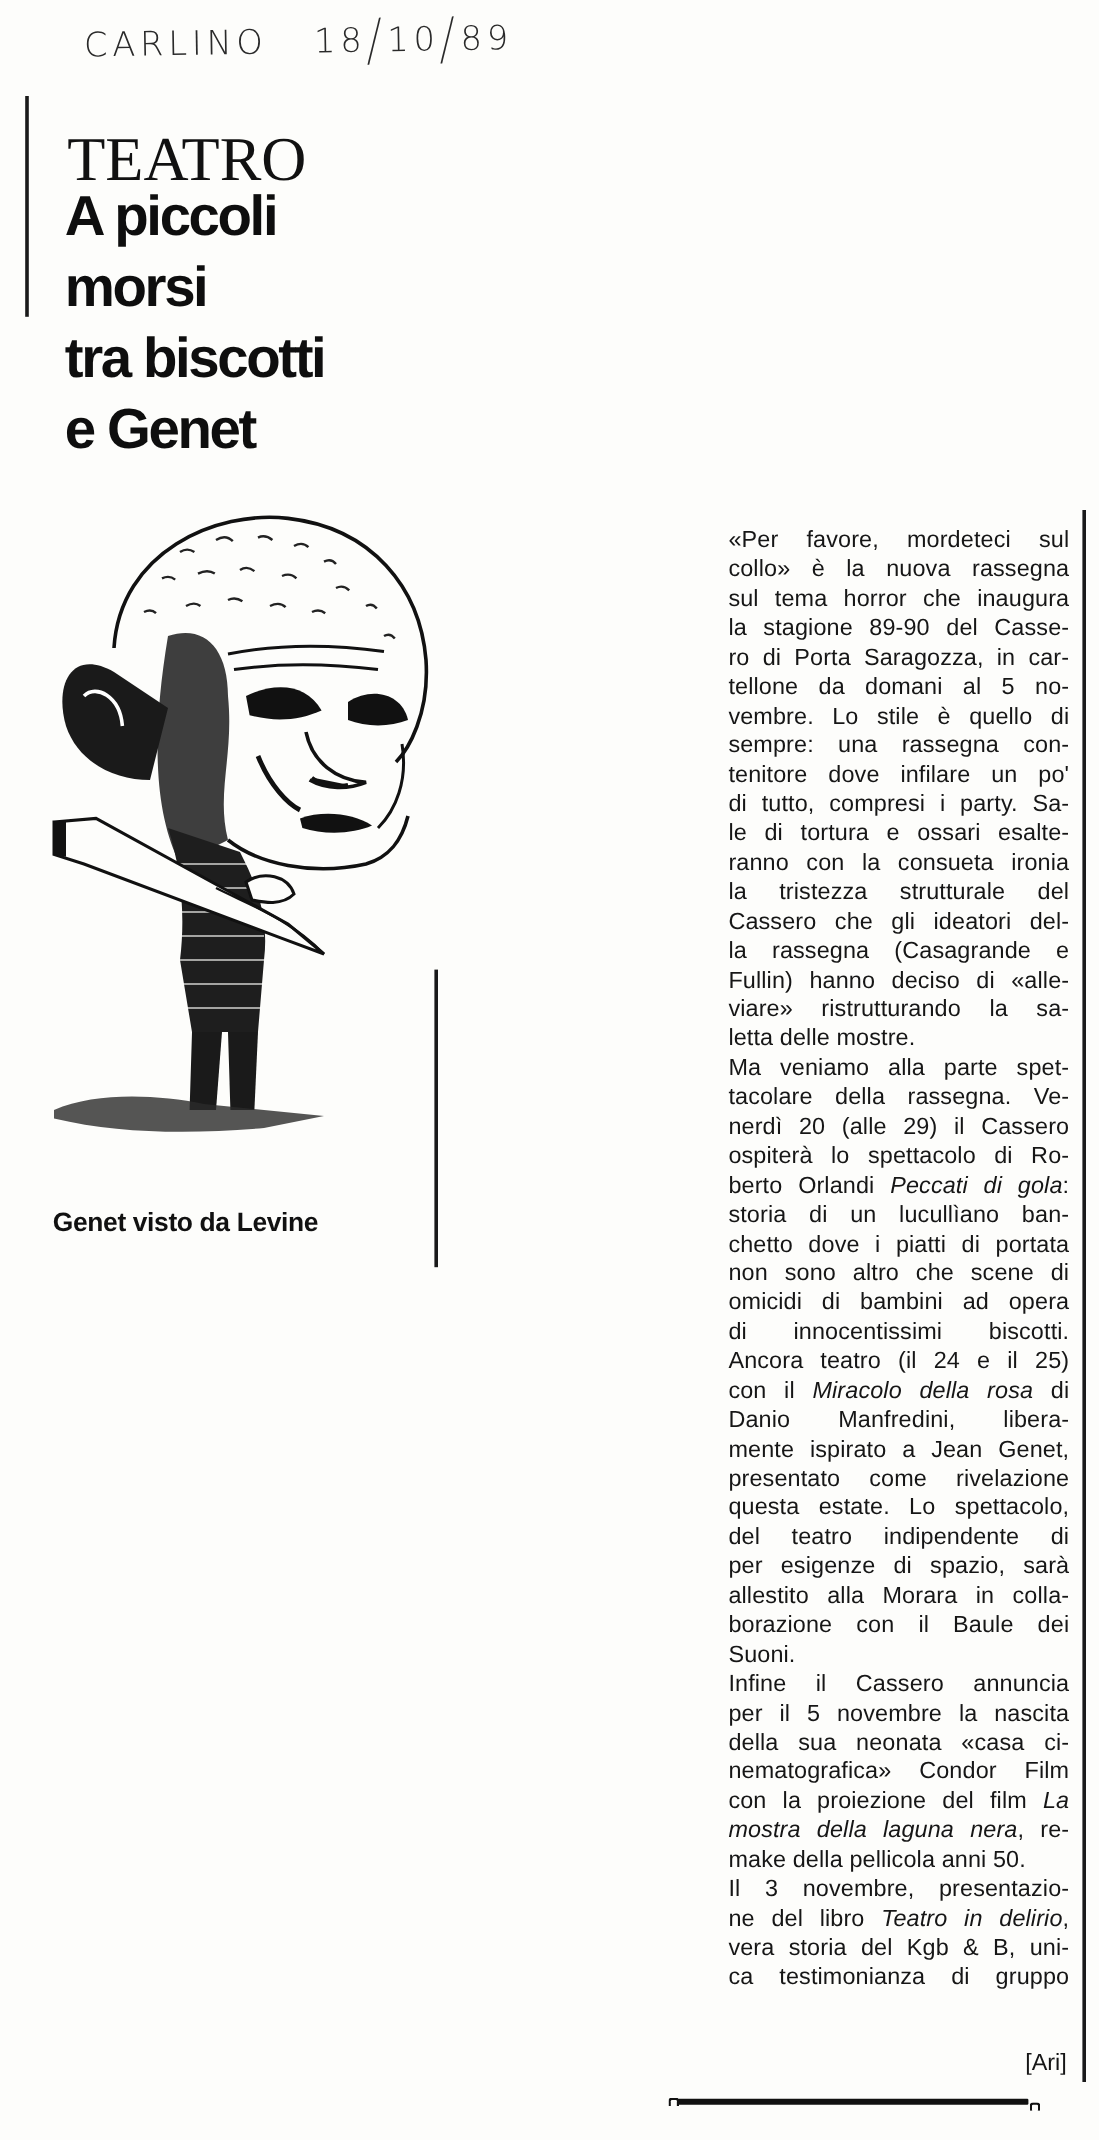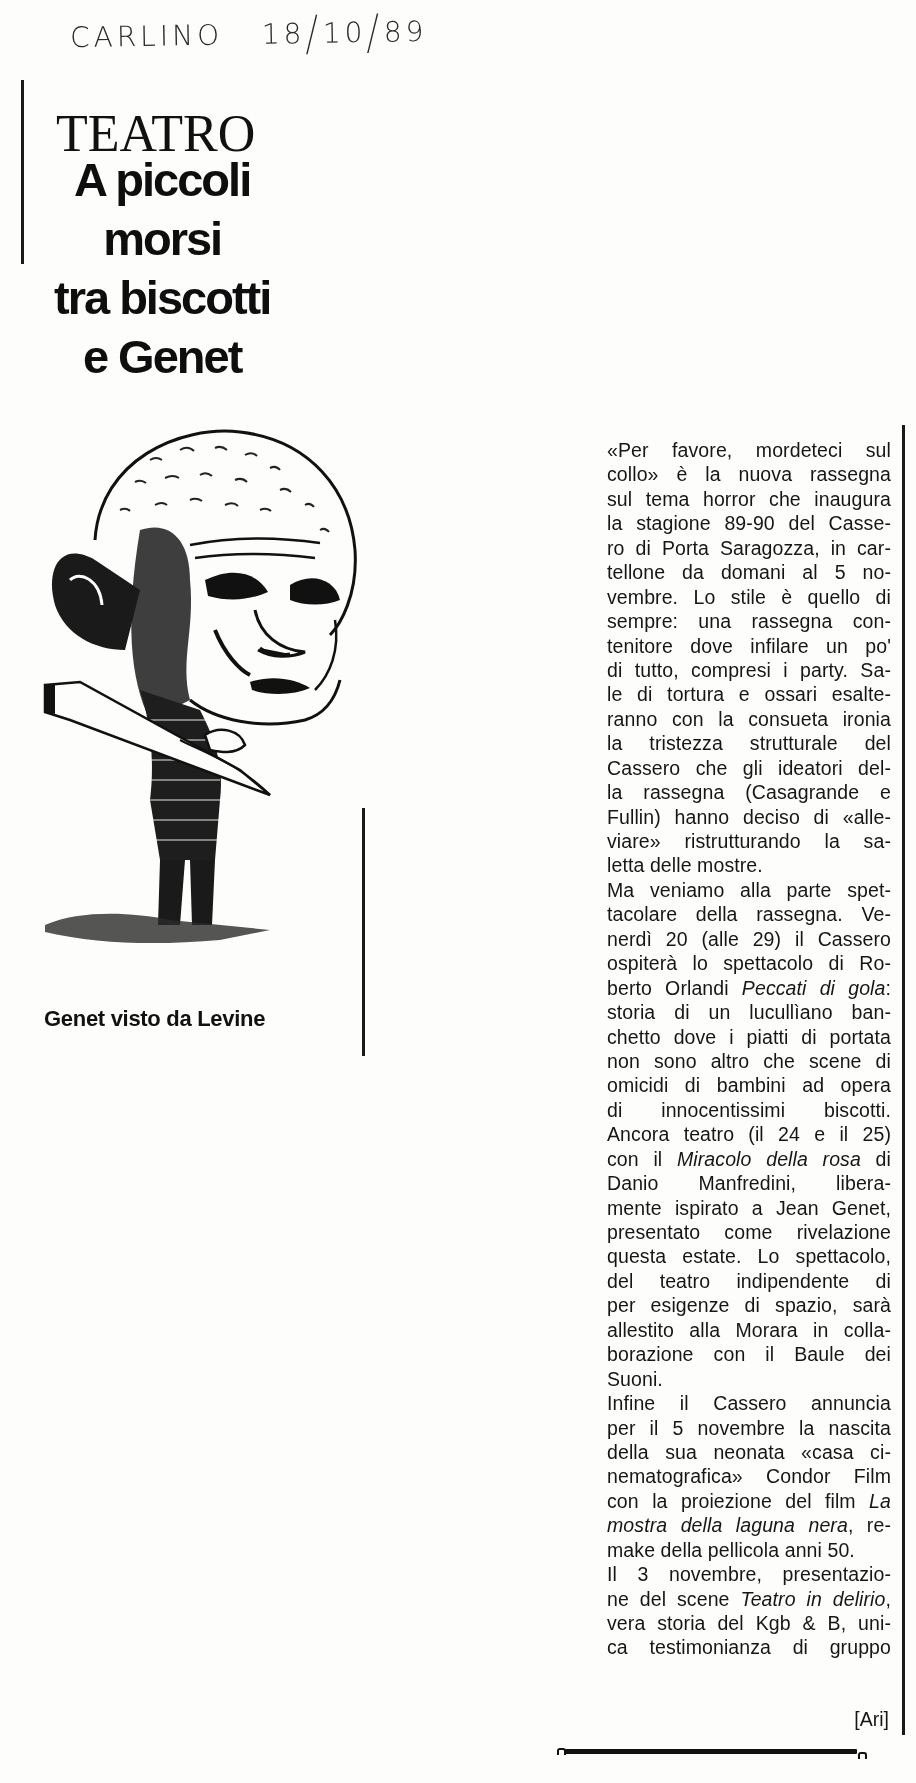--- a/index.html
+++ b/index.html
@@ -21,21 +21,21 @@
   .kicker {
     position: absolute; left: 56px; top: 106px;
     font-family: "Liberation Serif", serif; font-size: 52px; line-height: 56px;
     letter-spacing: 0px; color: #111; font-weight: normal;
   }
   .headline {
     position: absolute; left: 54px; top: 150px;
     font-family: "Liberation Sans", sans-serif; font-weight: bold;
     font-size: 47px; line-height: 59px; letter-spacing: -2px; color: #0e0e0e;
   }
-  .headline div { white-space: nowrap; text-align: center; }
+  .headline div { white-space: nowrap; }
   .illustration {
     position: absolute; left: 40px; top: 420px; width: 320px; height: 575px;
   }
   .caption {
     position: absolute; left: 44px; top: 1006px;
     font-weight: bold; font-size: 22px; letter-spacing: -0.3px; color: #111;
     white-space: nowrap;
   }
   .body-col {
     position: absolute; left: 583px; top: 438px; width: 308px;
@@ -195,21 +195,21 @@
     <span class="ln"><span>borazione con il Baule dei</span></span>
     <span class="ln last"><span>Suoni.</span></span>
     <span class="ln"><span>Infine il Cassero annuncia</span></span>
     <span class="ln"><span>per il 5 novembre la nascita</span></span>
     <span class="ln"><span>della sua neonata «casa ci-</span></span>
     <span class="ln"><span>nematografica» Condor Film</span></span>
     <span class="ln"><span>con la proiezione del film </span><i>La</i></span>
     <span class="ln"><span></span><i>mostra della laguna nera</i><span>, re-</span></span>
     <span class="ln last"><span>make della pellicola anni 50.</span></span>
     <span class="ln"><span>Il 3 novembre, presentazio-</span></span>
-    <span class="ln"><span>ne del scene </span><i>Teatro in delirio</i><span>,</span></span>
+    <span class="ln"><span>ne del libro </span><i>Teatro in delirio</i><span>,</span></span>
     <span class="ln"><span>vera storia del Kgb &amp; B, uni-</span></span>
     <span class="ln"><span>ca testimonianza di gruppo</span></span>
   </div>
 
 <div class="signature">[Ari]</div>
 
 <div class="vrule" style="left:902px; top:425px; width:2.5px; height:1310px;"></div>
 
 <div class="bottom-rule"></div>
 <div class="rule-tick" style="left:557px; top:1748px;"></div>

